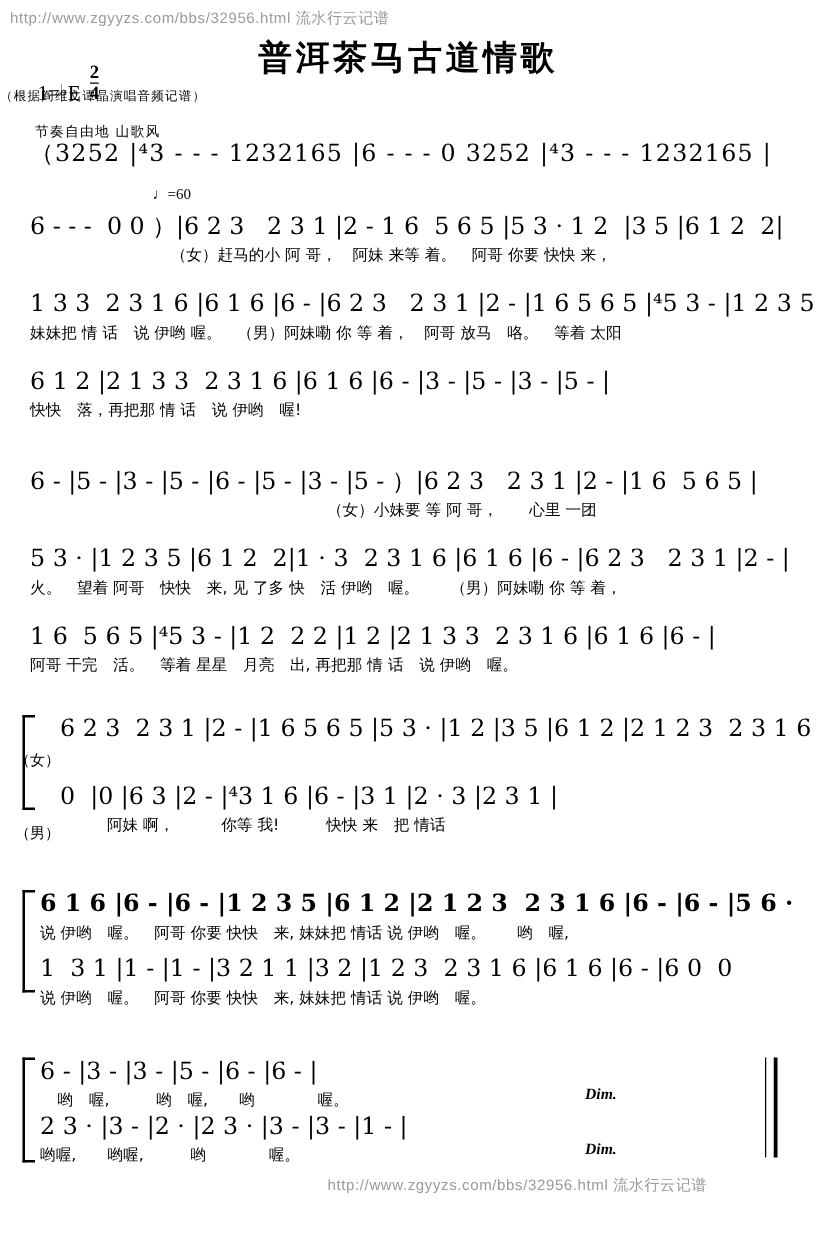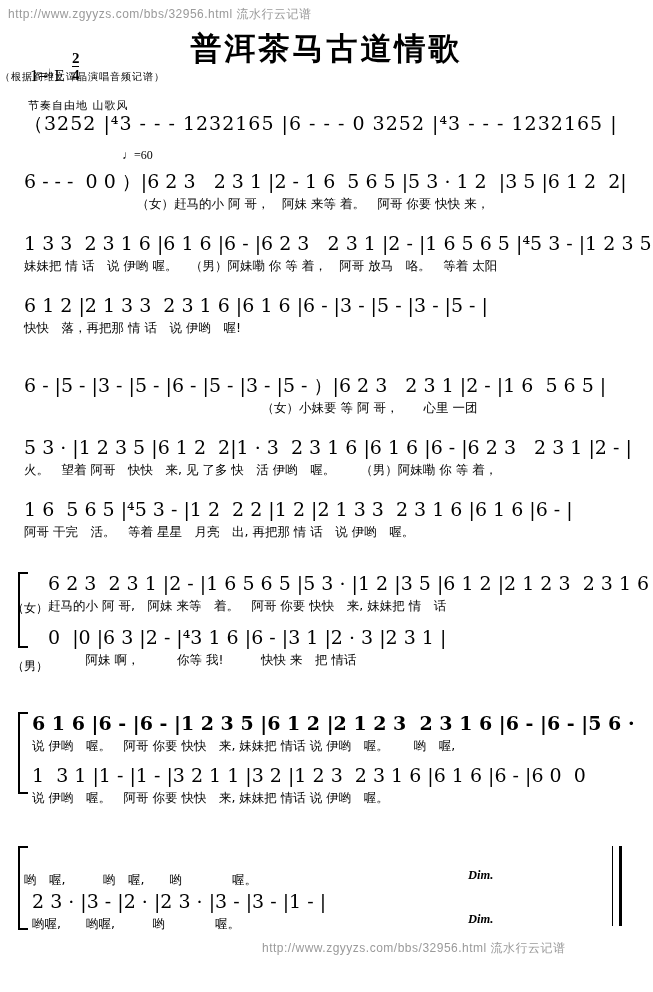--- a/index.html
+++ b/index.html
@@ -31,21 +31,21 @@
   }
   .wm-top { left: 8px; top: 6px; }
   .wm-bottom { left: 262px; top: 940px; }
 
   .title {
     position: absolute;
     left: 0;
     top: 28px;
     width: 653px;
     text-align: center;
-    font-size: 31px;
+    font-size: 27px;
     font-weight: bold;
     letter-spacing: 3px;
     font-family: "DejaVu Serif", serif;
   }
   .subtitle {
     position: absolute;
     left: 0;
     top: 70px;
     width: 653px;
     font-size: 10px;
@@ -198,42 +198,42 @@
 
   <div class="row" style="top:498px;">
     <div class="notes">1 6  5 6 5 |⁴5 3 - |1 2  2 2 |1 2 |2 1 3 3  2 3 1 6 |6 1 6 |6 - |</div>
     <div class="lyrics">阿哥 干完　活。　等着 星星　月亮　出, 再把那 情 话　说 伊哟　喔。</div>
   </div>
 
   <div class="brace" style="left:18px; top:572px; height:72px;"></div>
   <div class="small-label" style="left:12px; top:600px;">（女）</div>
   <div class="row" style="top:572px;">
     <div class="notes" style="left:48px;">6 2 3  2 3 1 |2 - |1 6 5 6 5 |5 3 · |1 2 |3 5 |6 1 2 |2 1 2 3  2 3 1 6</div>
-    <div class="lyrics" style="left:48px;">赶马的小 阿 哥,　阿妹 来等　着。　阿哥 你要 快快　来, 妹妹把 情　话</div>
   </div>
   <div class="small-label" style="left:12px; top:658px;">（男）</div>
   <div class="row" style="top:626px;">
     <div class="notes" style="left:48px;">0  |0 |6 3 |2 - |⁴3 1 6 |6 - |3 1 |2 · 3 |2 3 1 |</div>
     <div class="lyrics" style="left:48px;">　　　阿妹 啊，　　　你等 我!　　　快快 来　把 情话</div>
   </div>
 
   <div class="brace" style="left:18px; top:712px; height:78px;"></div>
   <div class="row" style="top:712px;">
     <div class="notes" style="left:32px;font-weight:bold;">6 1 6 |6 - |6 - |1 2 3 5 |6 1 2 |2 1 2 3  2 3 1 6 |6 - |6 - |5 6 ·</div>
     <div class="lyrics" style="left:32px;">说 伊哟　喔。　阿哥 你要 快快　来, 妹妹把 情话 说 伊哟　喔。　　哟　喔,</div>
   </div>
   <div class="row" style="top:764px;text-align:center;">
     <div class="notes" style="left:32px;">1  3 1 |1 - |1 - |3 2 1 1 |3 2 |1 2 3  2 3 1 6 |6 1 6 |6 - |6 0  0</div>
     <div class="lyrics" style="left:32px;">说 伊哟　喔。　阿哥 你要 快快　来, 妹妹把 情话 说 伊哟　喔。</div>
   </div>
 
   <div class="brace" style="left:18px; top:846px; height:80px;"></div>
   <div class="endbar" style="left:612px; top:846px; height:80px;"></div>
   <div class="row" style="top:846px;">
-    <div class="lyrics" style="left:24px;">哟　喔,　　　哟　喔,　　哟　　　　喔。</div>
+    <div class="notes" style="left:32px;">6 - |3 - |3 - |5 - |6 - |6 - | </div>
+    <div class="lyrics" style="left:46px;">哟　喔,　　　哟　喔,　　哟　　　　喔。</div>
   </div>
   <div class="dim" style="left:468px; top:868px;">Dim.</div>
   <div class="row" style="top:890px;">
     <div class="notes" style="left:32px;">2 3 · |3 - |2 · |2 3 · |3 - |3 - |1 - |</div>
     <div class="lyrics" style="left:32px;">哟喔,　　哟喔,　　　哟　　　　喔。</div>
   </div>
   <div class="dim" style="left:468px; top:912px;">Dim.</div>
 
   <div class="wm wm-bottom">http://www.zgyyzs.com/bbs/32956.html 流水行云记谱</div>
 

